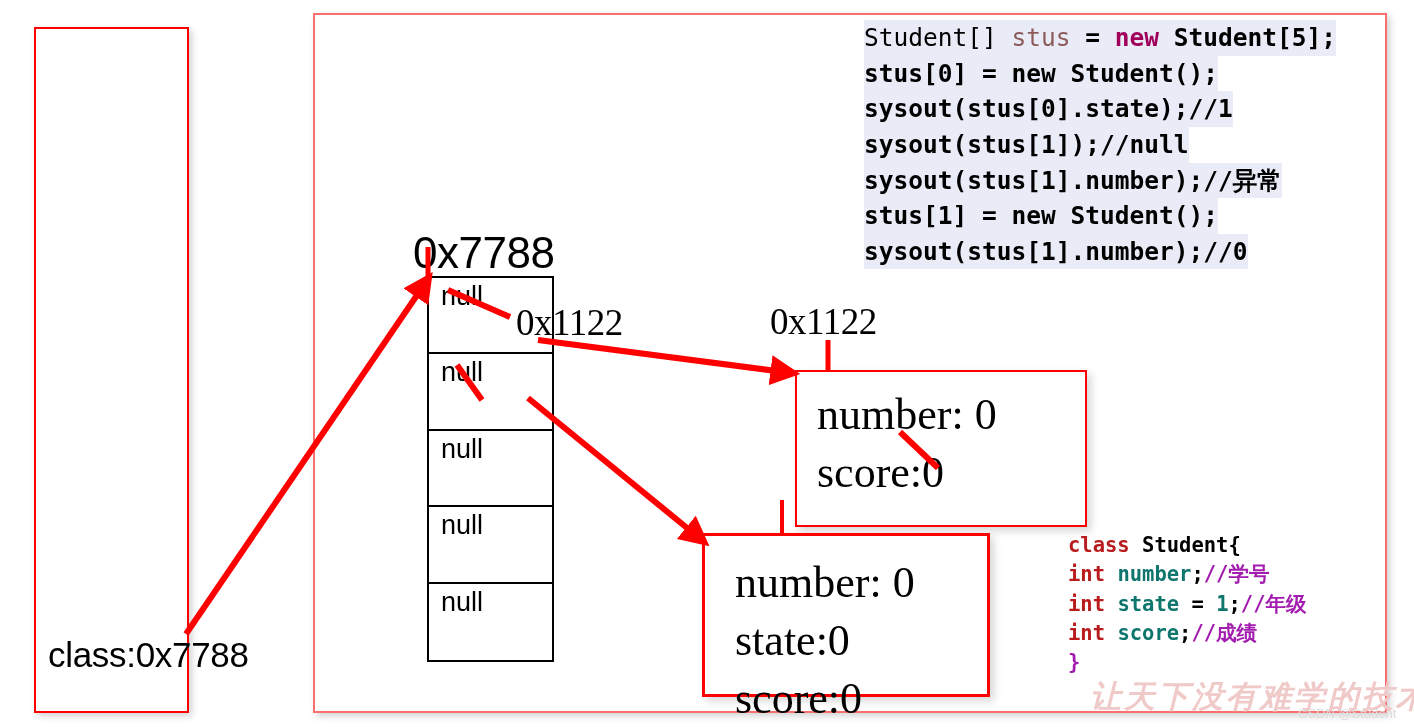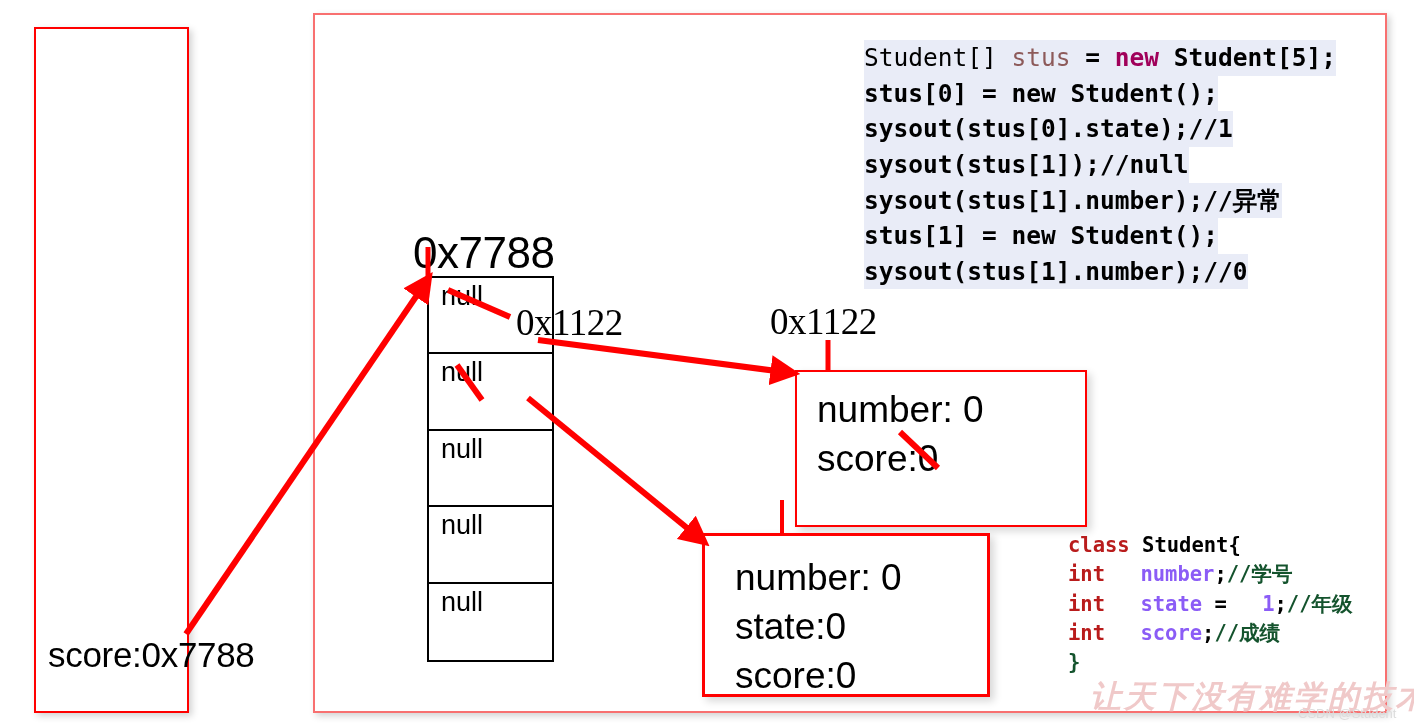--- a/index.html
+++ b/index.html
@@ -100,23 +100,24 @@
     top: 533px;
     width: 288px;
     height: 164px;
     border-width: 3px;
     box-shadow: 4px 4px 8px rgba(0,0,0,0.16);
   }
   .object-fields {
     position: absolute;
     left: 20px;
     top: 14px;
-    font-size: 37px;
+    font-size: 44px;
     line-height: 1.32;
     white-space: nowrap;
+    font-family: Liberation Serif, serif;
   }
   #object-box-1 .object-fields { left: 30px; top: 18px; }
   .field-overwrite {
     margin-left: 28px;
   }
 
   
   .addr-float {
     position: absolute;
     font-size: 37px;
@@ -129,40 +130,40 @@
   #heap-addr-b { left: 770px; top: 303px; }
 
   
   .code-block {
     position: absolute;
     font-family: "DejaVu Sans Mono", monospace;
     white-space: pre;
   }
   #code-main {
     left: 864px;
-    top: 40px;
+    top: 20px;
     font-size: 24.5px;
     line-height: 1.455;
     font-weight: bold;
   }
   #code-main .code-line { background: #e9ecf7; display: inline-block; }
   #code-class {
     left: 1068px;
     top: 531px;
     font-size: 20.5px;
     line-height: 1.43;
     font-weight: bold;
   }
   .tok-plain  { color: #000000; font-weight: normal; }
   .tok-b      { color: #000000; }
   .tok-kw     { color: #a0005a; }
   .tok-var    { color: #8d5a5a; font-weight: normal; }
   .tok-type   { color: #b91c1c; }
-  .tok-field  { color: #8b5cf6; margin-left: 23px; }
-  .tok-cmt    { color: #14532d; }
+  .tok-field  { color: #0f766e; }
+  .tok-cmt    { color: #a21caf; }
 
   
   #overlay {
     position: absolute;
     left: 0; top: 0;
     width: 1414px; height: 727px;
     pointer-events: none;
   }
 
   
@@ -184,21 +185,21 @@
     top: 706px;
     font-size: 13px;
     color: #dcdcdc;
     white-space: nowrap;
   }
 </style>
 </head>
 <body>
 
 <div class="frame" id="stack-frame"></div>
-<div id="stack-var">score:0x7788</div>
+<div id="stack-var">class:0x7788</div>
 
 <div class="frame frame-soft" id="heap-frame"></div>
 
 <div id="array-addr-label">0x7788</div>
 <div id="array-table">
   <div class="array-cell">
     <span class="array-cell-text">null</span>
   </div>
   <div class="array-cell">
     <span class="array-cell-text">null</span>

